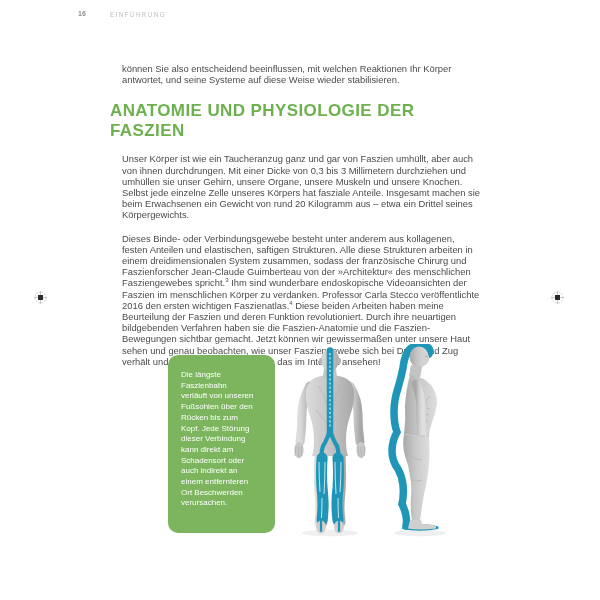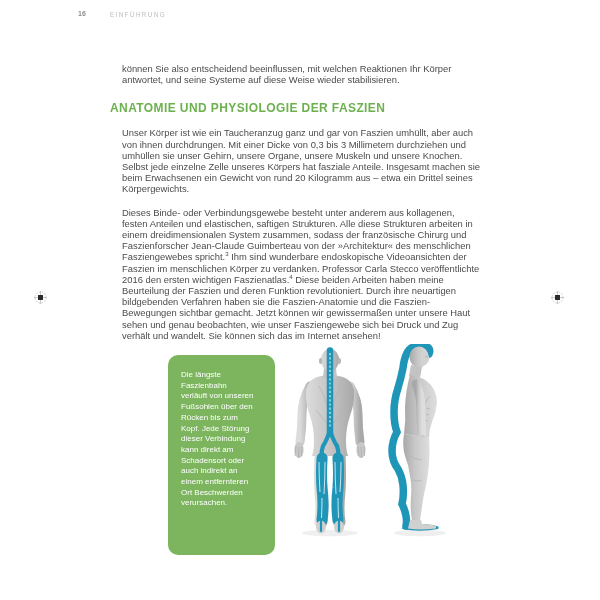--- a/index.html
+++ b/index.html
@@ -15,26 +15,26 @@
     position:absolute;left:110px;top:10.5px;
     font-size:6.3px;color:#bcbcbc;letter-spacing:1.4px;
   }
   .text-column{
     position:absolute;left:110px;top:51px;width:384px;color:#4b4b4b;
   }
   .body-text{
     font-size:9.4px;line-height:11.2px;margin:12px;text-align:left;
   }
   .section-heading{
-    color:#6db14f;font-size:12px;font-weight:bold;letter-spacing:0.4px;
+    color:#6db14f;font-size:17px;font-weight:bold;letter-spacing:0.4px;
     margin:16px 0 6px 0;
   }
   sup.fnref{font-size:6px;line-height:0;vertical-align:super;}
   .tip-box{
-    position:absolute;left:168px;top:355px;width:107px;height:200px;
+    position:absolute;left:168px;top:355px;width:107px;height:178px;
     background:#7cb55e;border-radius:10px;box-sizing:border-box;
     padding:15px 20px 12px 13px;
   }
   .tip-box p{
     color:#ffffff;font-size:8px;line-height:10.7px;margin:0;
   }
   .figure-area{position:absolute;left:286px;top:344px;width:180px;height:194px;}
   .fig-back{position:absolute;left:0;top:2px;}
   .fig-side{position:absolute;left:94px;top:0;}
   .regmark{position:absolute;width:13px;height:13px;}

